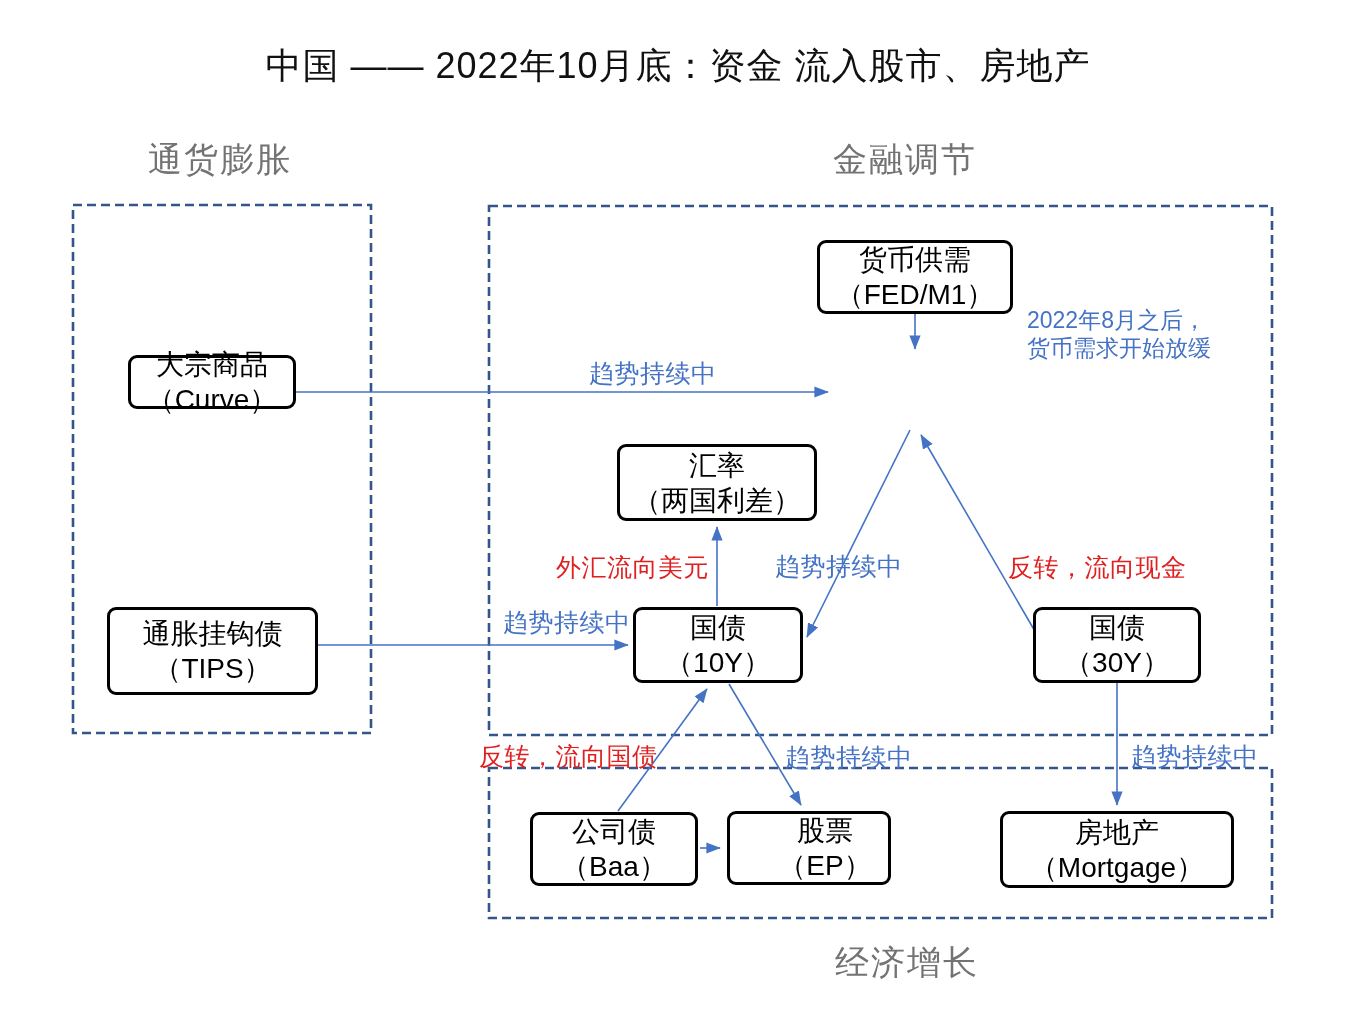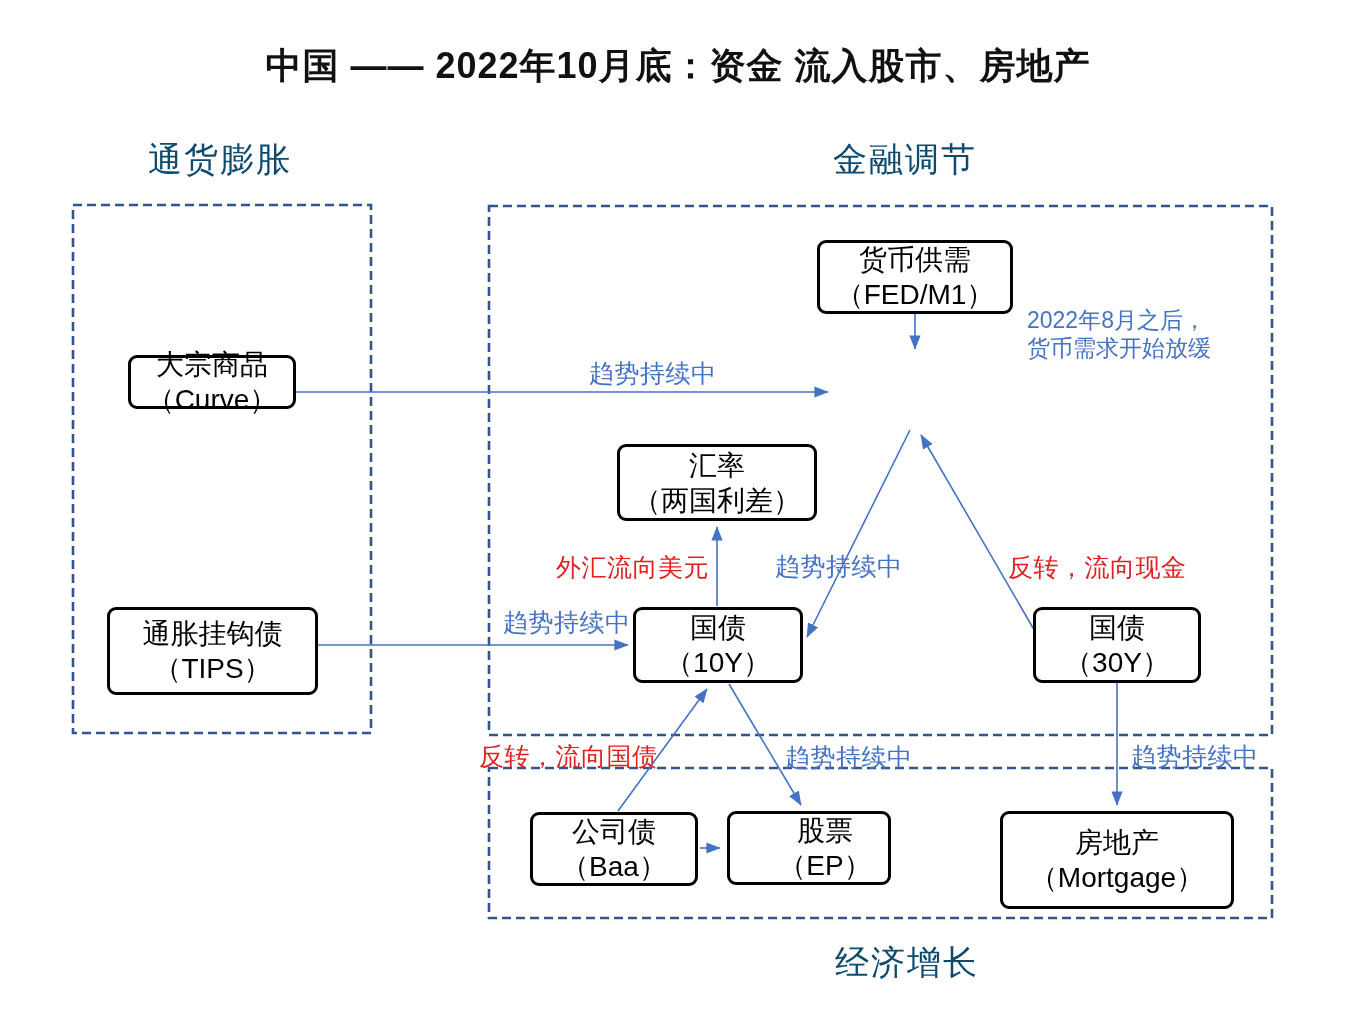--- a/index.html
+++ b/index.html
@@ -6,25 +6,25 @@
   .canvas{
     position:relative;
     width:1356px;height:1016px;
     background:#ffffff;
     font-family:"Liberation Sans","DejaVu Sans",sans-serif;
     overflow:hidden;
   }
   .layer{position:absolute;left:0;top:0;}
   .page-title{
     position:absolute;left:0;top:42px;width:1356px;
-    text-align:center;font-size:36px;font-weight:700;color:#111;
+    text-align:center;font-size:36px;font-weight:400;color:#111;
     letter-spacing:1px;
   }
   .section-label{
-    position:absolute;font-size:34px;font-weight:500;color:#0c4a6e;
+    position:absolute;font-size:34px;font-weight:500;color:#737373;
     letter-spacing:2px;white-space:nowrap;
   }
   .node{
     position:absolute;
     border:3px solid #000;border-radius:9px;
     background:#fff;
     display:flex;flex-direction:column;align-items:center;justify-content:center;
     font-size:28px;color:#000;line-height:35px;
     box-sizing:border-box;white-space:nowrap;
   }
@@ -113,21 +113,21 @@
   <div class="node" style="left:530px;top:812px;width:168px;height:74px;">
     <span>公司债</span>
     <span>（Baa）</span>
   </div>
 
   <div class="node" style="left:727px;top:811px;width:164px;height:74px;padding-left:32px;">
     <span>股票</span>
     <span>（EP）</span>
   </div>
 
-  <div class="node" style="left:1000px;top:811px;width:234px;height:98px;">
+  <div class="node" style="left:1000px;top:811px;width:234px;height:77px;">
     <span>房地产</span>
     <span>（Mortgage）</span>
   </div>
 
   <div class="edge-label blue" style="left:589px;top:357px;">趋势持续中</div>
   <div class="edge-label red" style="left:556px;top:551px;">外汇流向美元</div>
   <div class="edge-label blue" style="left:775px;top:550px;">趋势持续中</div>
   <div class="edge-label red" style="left:1008px;top:551px;">反转，流向现金</div>
   <div class="edge-label blue" style="left:503px;top:606px;">趋势持续中</div>
   <div class="edge-label red" style="left:479px;top:740px;">反转，流向国债</div>

